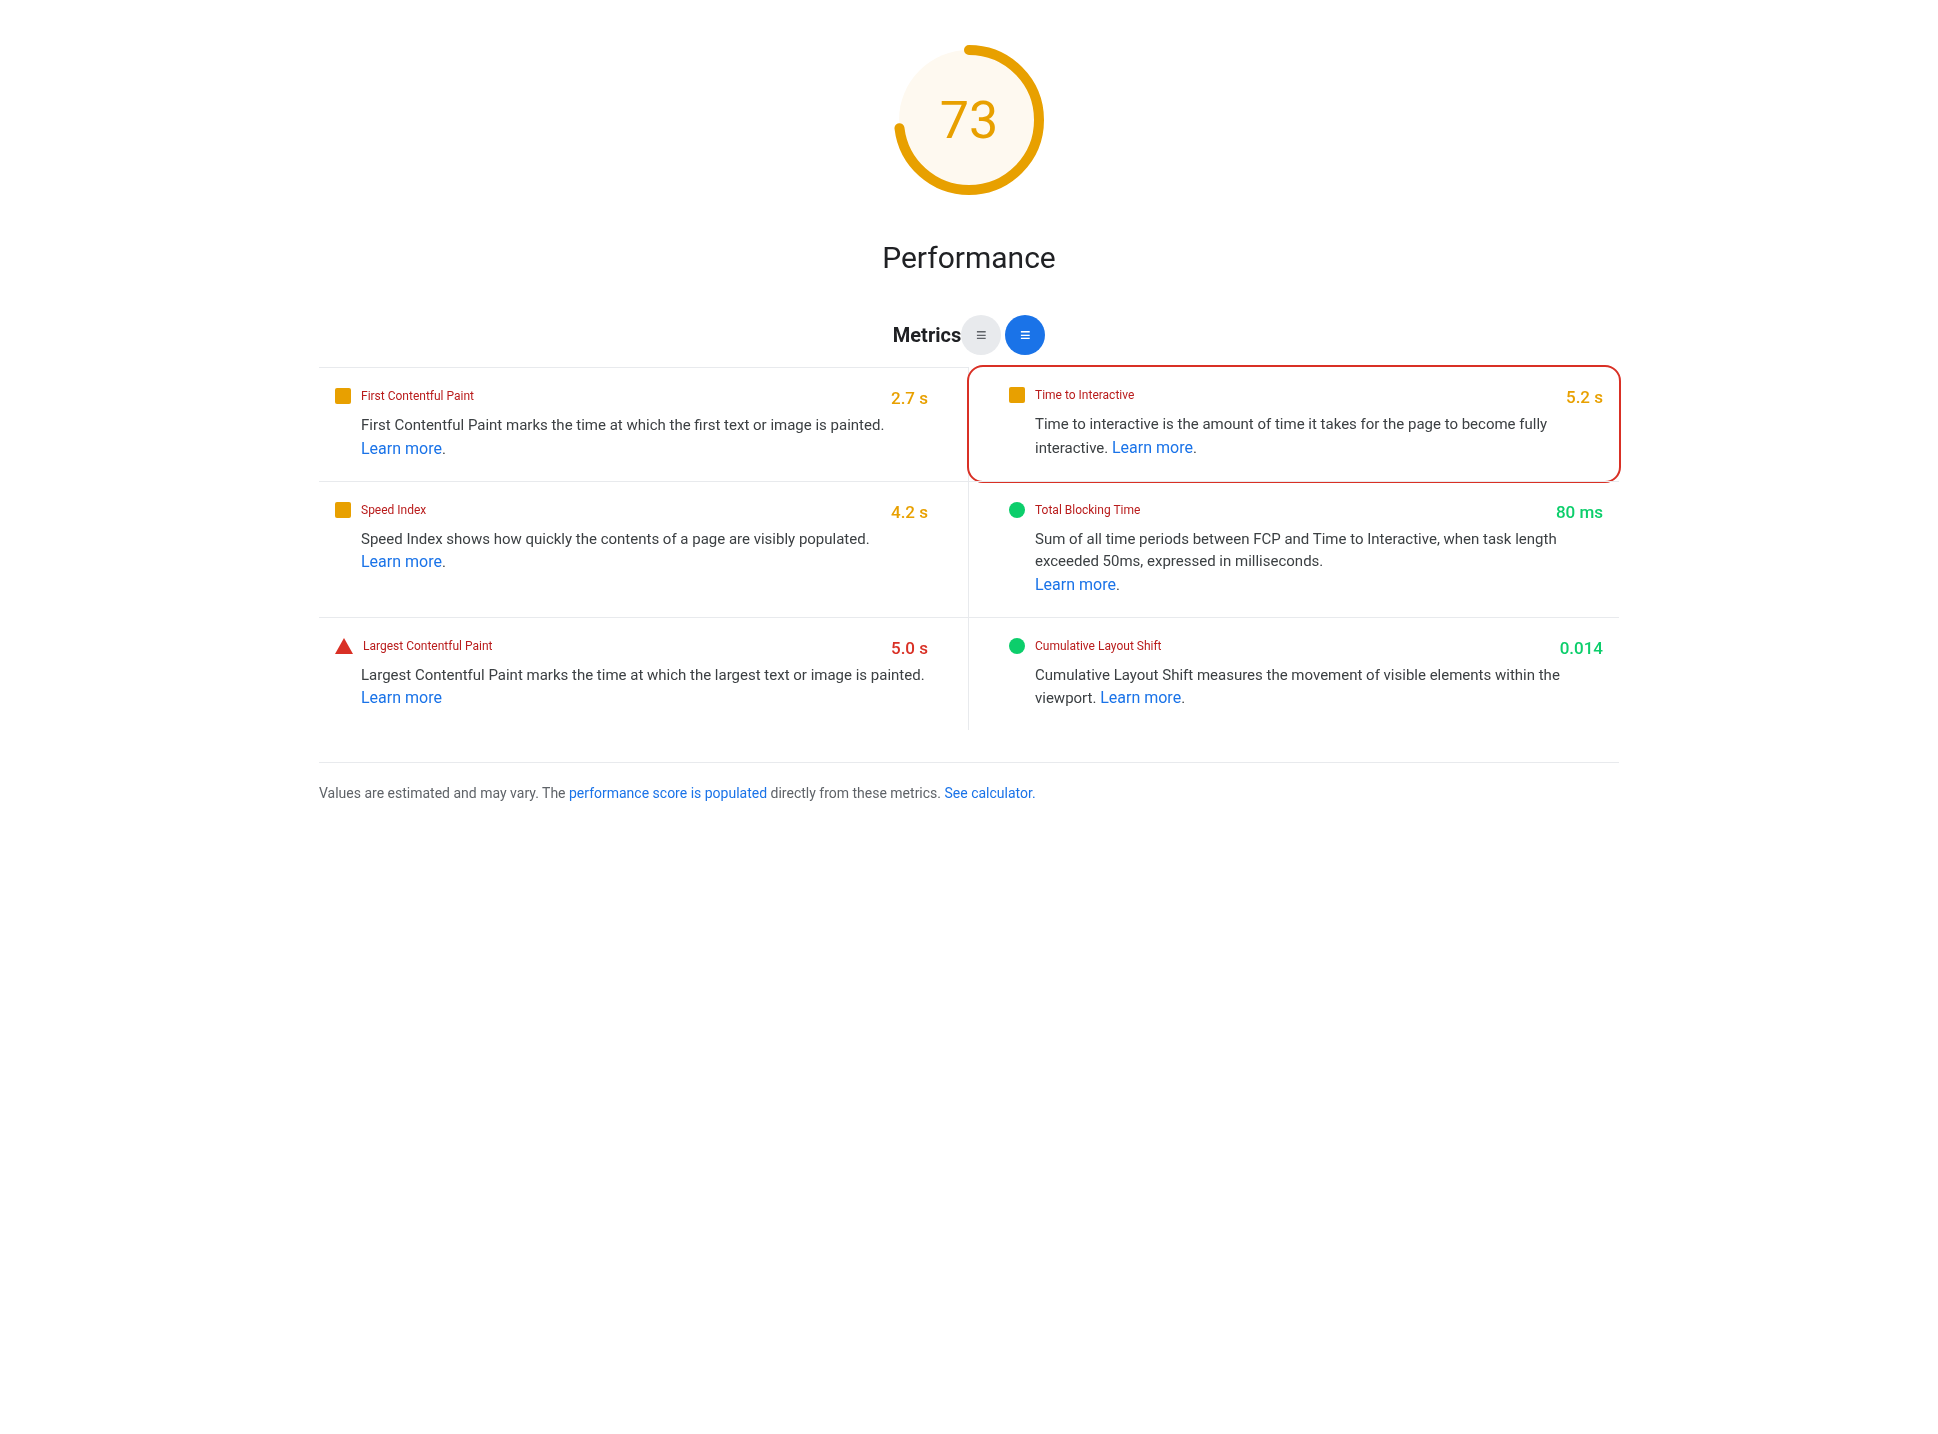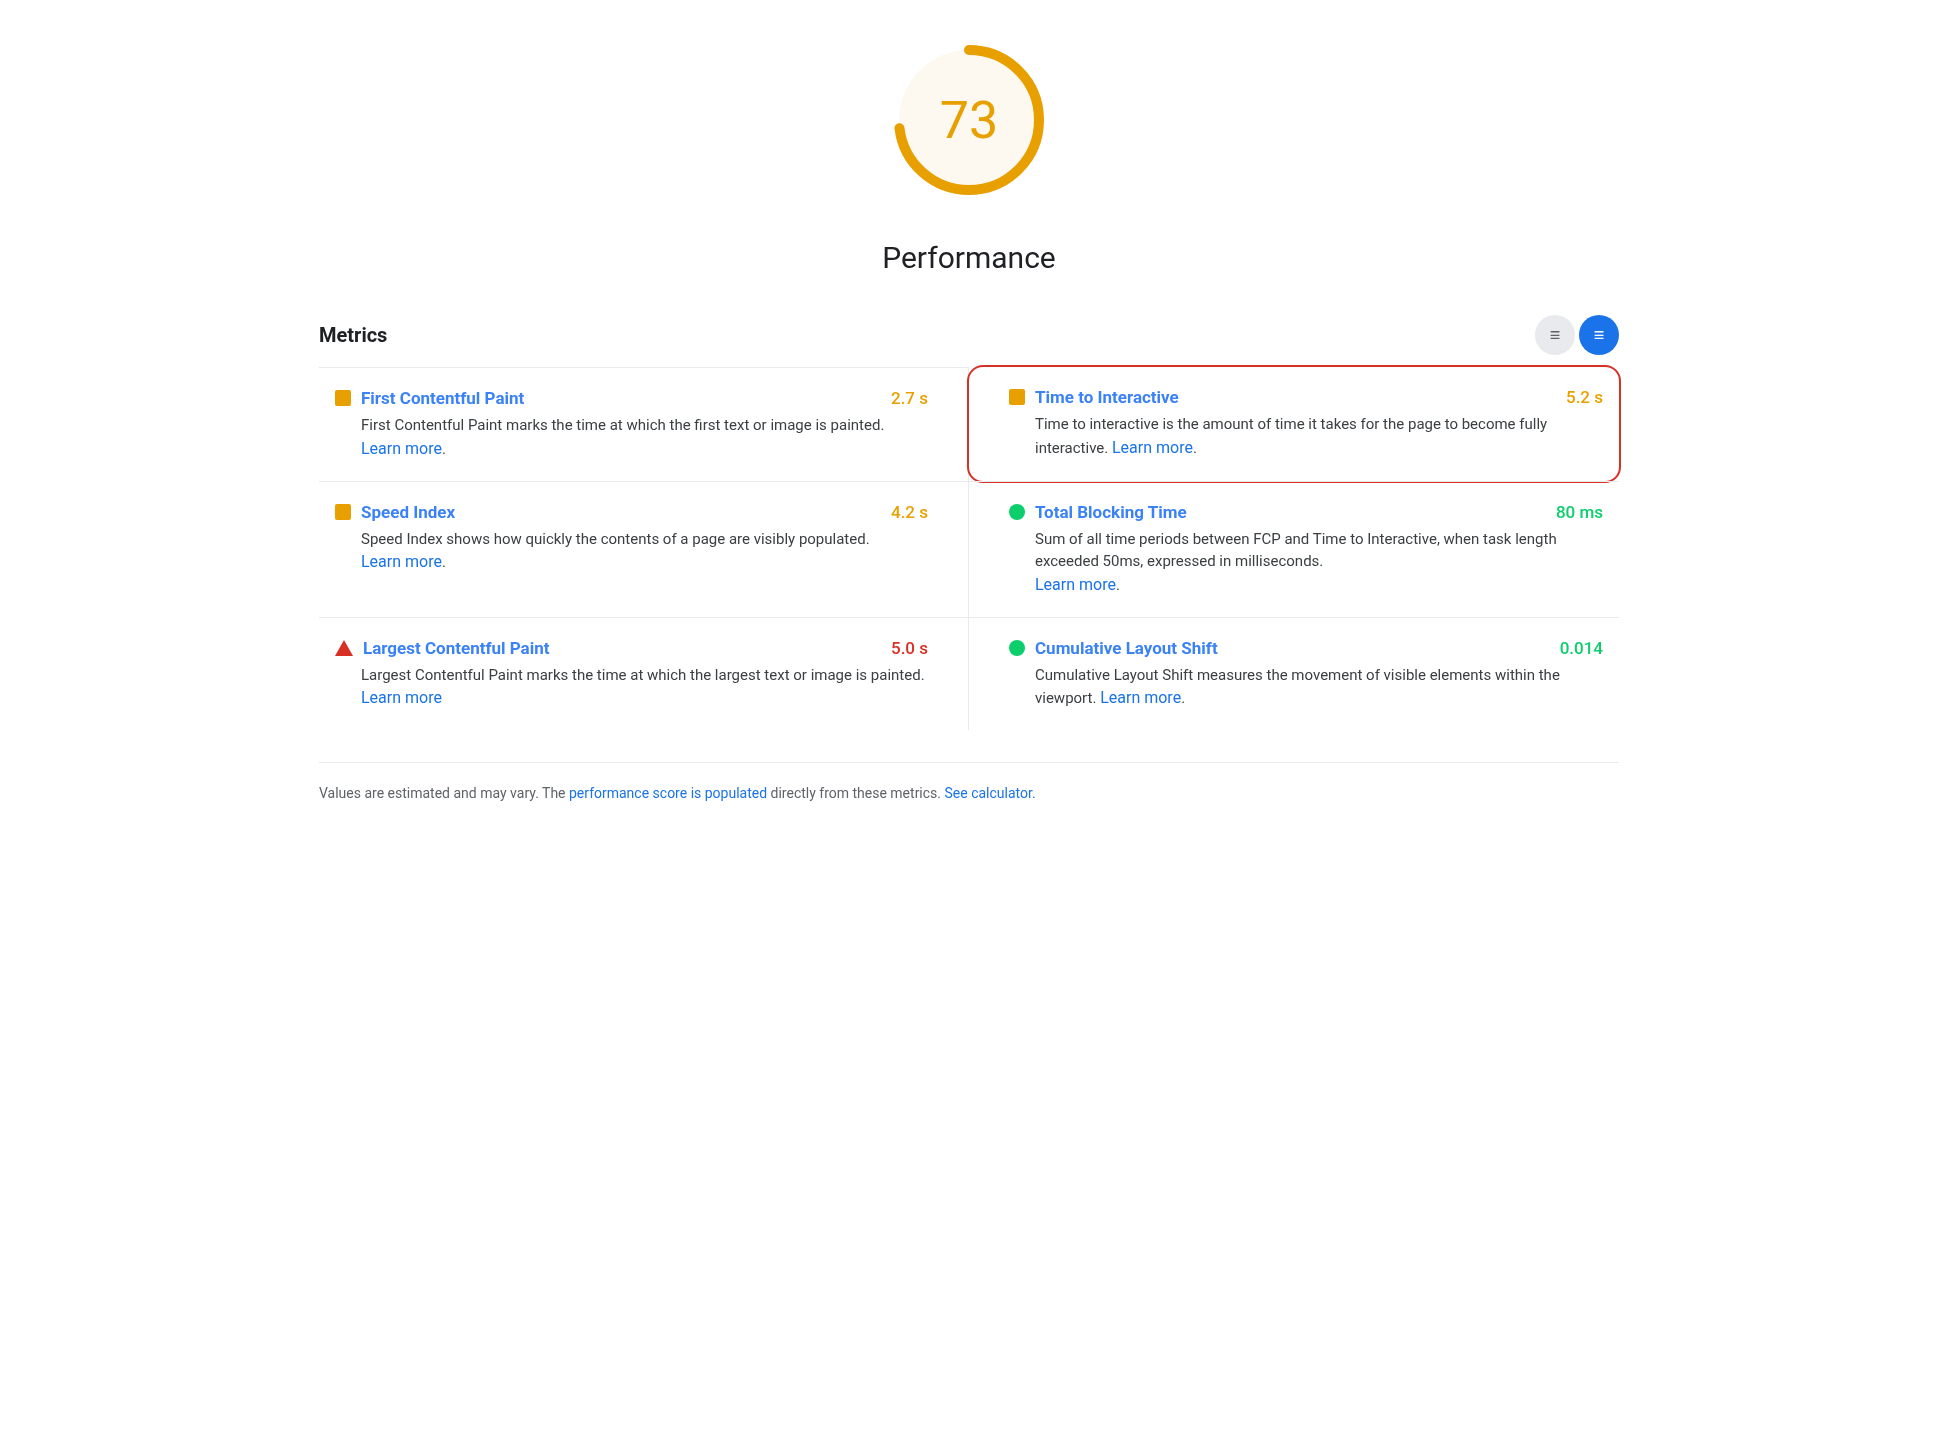--- a/index.html
+++ b/index.html
@@ -60,21 +60,21 @@
     }
 
     .metrics-section {
       width: 100%;
       max-width: 1300px;
       margin: 0 auto;
     }
 
     .metrics-header {
       display: flex;
-      justify-content: space-between;
+      justify-content: center;
       align-items: center;
       margin-bottom: 12px;
     }
 
     .metrics-title {
       font-size: 20px;
       font-weight: 700;
       color: #202124;
     }
 
@@ -165,23 +165,23 @@
 
     .icon-circle-green {
       width: 16px;
       height: 16px;
       background: #0cce6b;
       border-radius: 50%;
       flex-shrink: 0;
     }
 
     .metric-name {
-      font-size: 17px;
-      font-weight: 700;
-      color: #3b82f6;
+      font-size: 12px;
+      font-weight: 400;
+      color: #b91c1c;
     }
 
     .metric-value {
       font-size: 17px;
       font-weight: 500;
       white-space: nowrap;
     }
 
     .metric-value.orange { color: #e8a000; }
     .metric-value.red { color: #d93025; }

